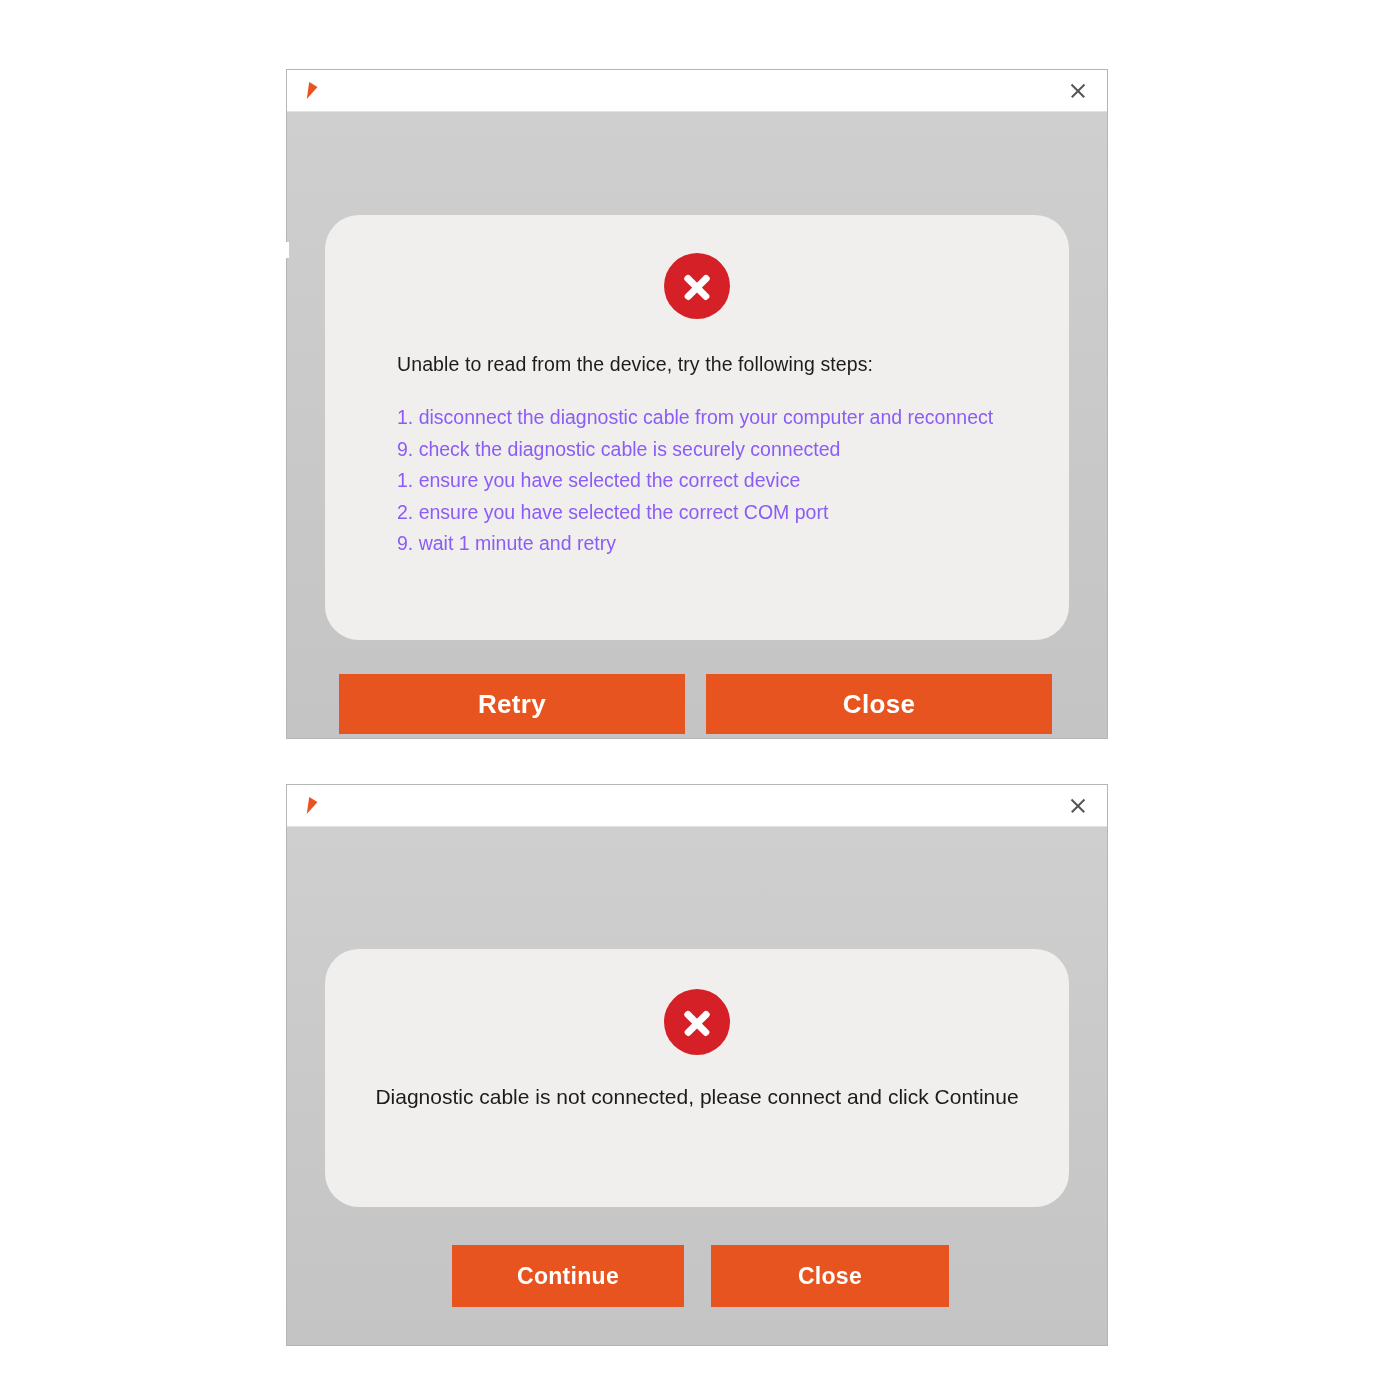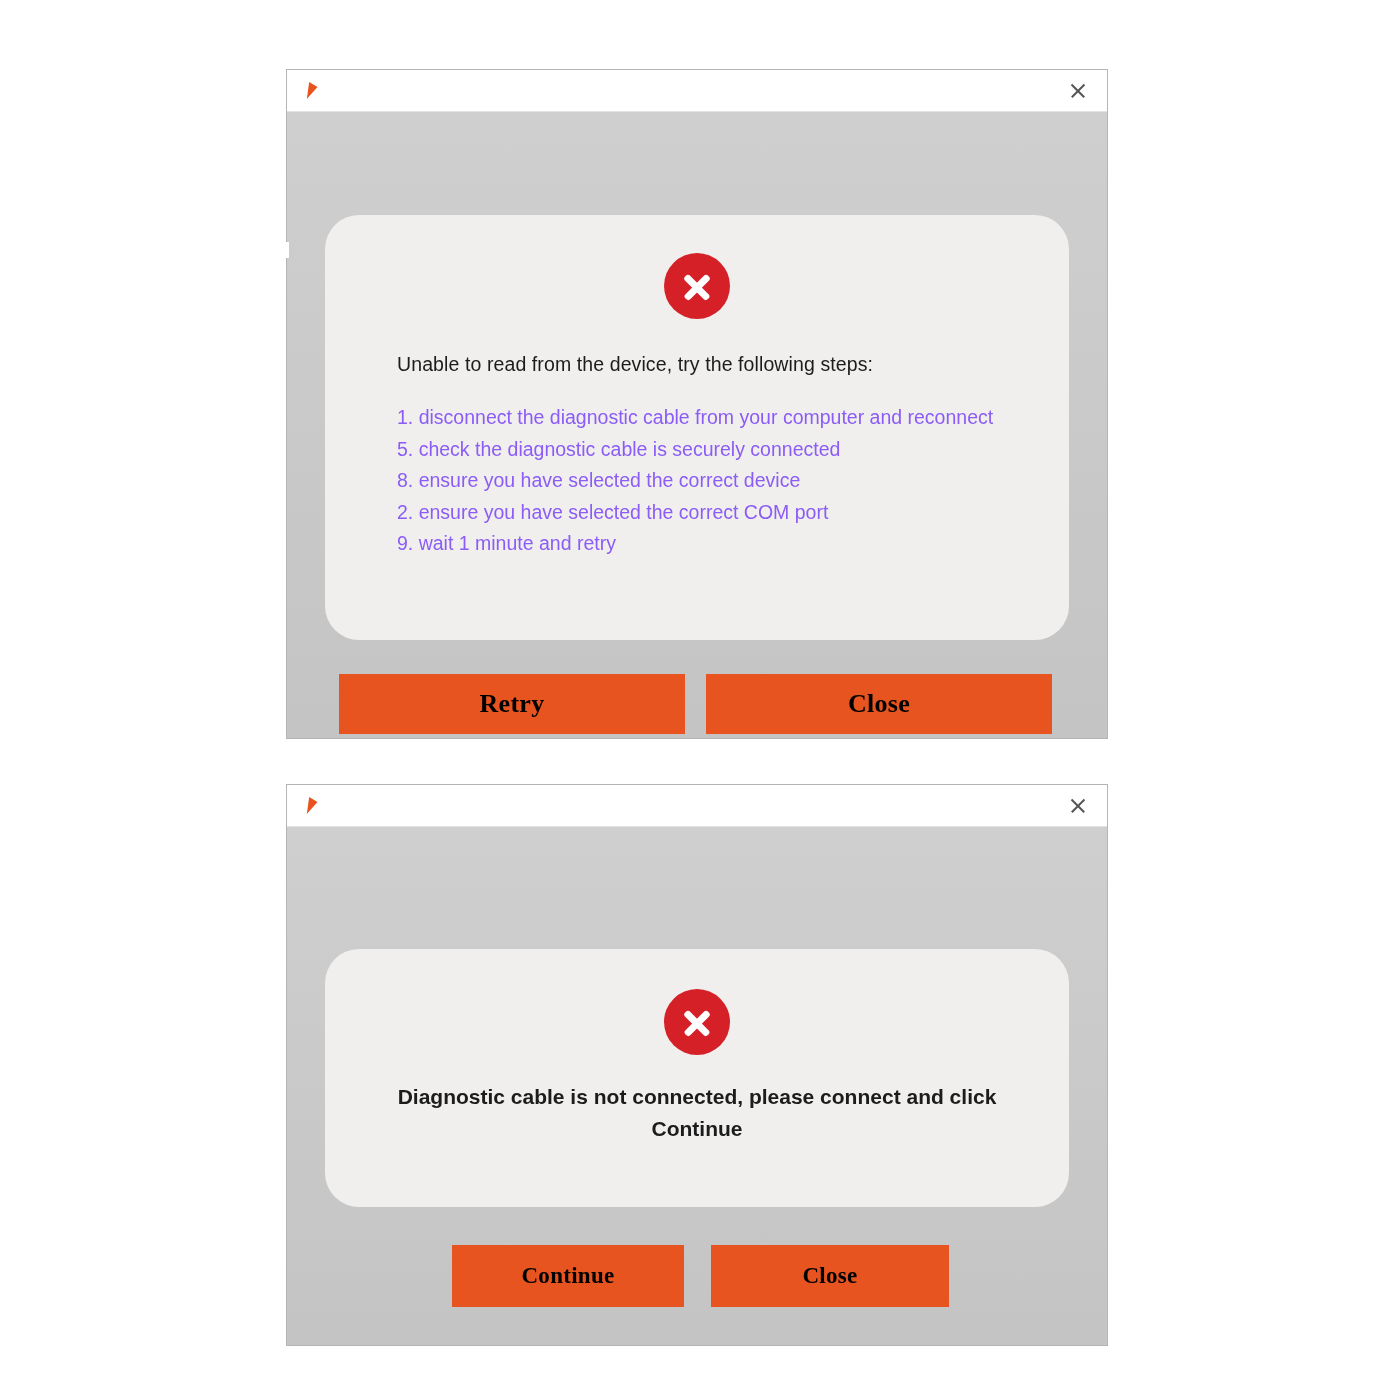--- a/index.html
+++ b/index.html
@@ -117,29 +117,28 @@
     line-height: 1.62;
   }
   .steps li { margin: 0; }
 
   .centered-msg {
     font-size: 21px;
     color: #1c1c1c;
     text-align: center;
     line-height: 1.5;
     margin: 26px 0 0 0;
-    font-weight: bold;
   }
 
   
   .btn {
     background: #e8541f;
-    color: #000000;
+    color: #ffffff;
     border: none;
-    font-family: Liberation Serif, serif;
+    font-family: Liberation Sans, sans-serif;
     font-weight: bold;
     letter-spacing: .3px;
     cursor: pointer;
     padding: 0;
     position: absolute;
   }
   .btn.lg { font-size: 26px; }
   .btn.md { font-size: 23px; }
 
   
@@ -182,22 +181,22 @@
       <div class="edge-nub"></div>
 
       <div class="card">
         <div class="err-badge"></div>
 
         <div class="body-text">
           <p class="msg-lead">Unable to read from the device, try the following steps:</p>
 
           <ul class="steps">
             <li>1. disconnect the diagnostic cable from your computer and reconnect</li>
-            <li>5. check the diagnostic cable is securely connected</li>
-            <li>8. ensure you have selected the correct device</li>
+            <li>9. check the diagnostic cable is securely connected</li>
+            <li>1. ensure you have selected the correct device</li>
             <li>2. ensure you have selected the correct COM port</li>
             <li>9. wait 1 minute and retry</li>
           </ul>
         </div>
       </div>
 
       <button class="btn lg" id="btn-retry">Retry</button>
       <button class="btn lg" id="btn-close">Close</button>
     </div>
   </div>

